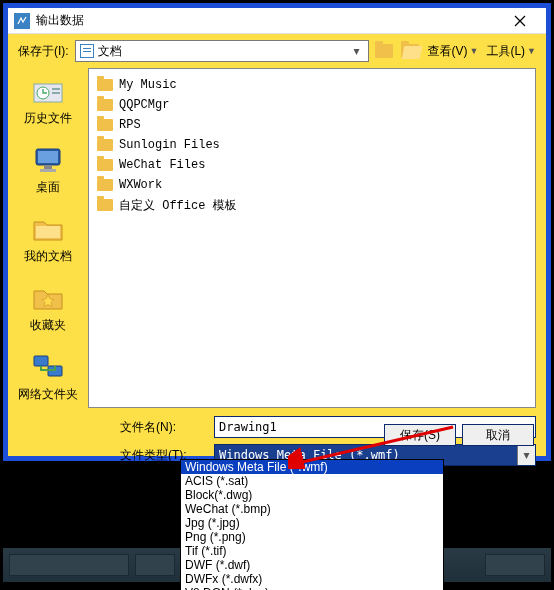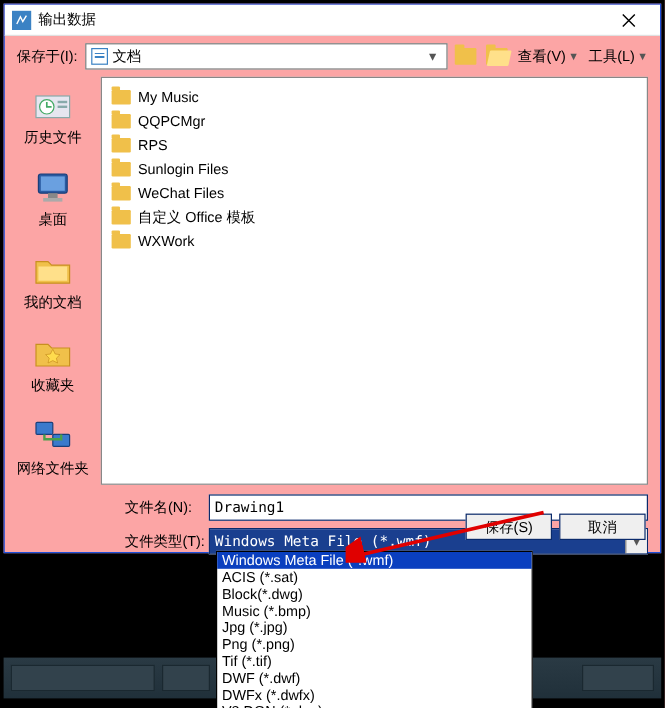--- a/index.html
+++ b/index.html
@@ -1,17 +1,17 @@
 <!DOCTYPE html>
 <html><head>
 <meta charset="utf-8">
 <style>
 * { box-sizing: border-box; margin: 0; padding: 0; font-family: "Microsoft YaHei", SimSun, Arial, sans-serif; font-size: 12px; }
 body { background: #000; width: 554px; height: 590px; position: relative; overflow: hidden; }
-.dialog { position: absolute; left: 3px; top: 3px; width: 548px; height: 458px; background: #fca5a5; border: 1px solid #1d4ed8; }
+.dialog { position: absolute; left: 3px; top: 3px; width: 548px; height: 458px; background: #fde047; border: 5px solid #1d4ed8; }
 .titlebar { height: 26px; background: #fff; display: flex; align-items: center; padding: 0 6px; border-bottom: 1px solid #e0e0e0; }
 .titlebar-icon { width: 16px; height: 16px; background: #3b82c4; display: inline-flex; align-items: center; justify-content: center; color: #fff; font-size: 10px; margin-right: 6px; }
 .titlebar-title { flex: 1; font-size: 12px; }
 .titlebar-close { width: 40px; height: 24px; display: flex; align-items: center; justify-content: center; cursor: pointer; }
 .row-save-in { display: flex; align-items: center; padding: 6px 10px; gap: 6px; }
 .label { font-size: 12px; white-space: nowrap; }
 .save-in-combo { flex: 1; border: 1px solid #7a7a7a; height: 22px; display: flex; align-items: center; padding: 0 4px; background: #fff; }
 .combo-doc-icon { width: 14px; height: 14px; background: #fff; border: 1px solid #3b82c4; margin-right: 4px; position: relative; }
 .combo-doc-icon::after { content: ""; position: absolute; left: 2px; right: 2px; top: 3px; height: 6px; background: repeating-linear-gradient(#3b82c4 0 1px, transparent 1px 3px); }
 .combo-text { flex: 1; }
@@ -22,25 +22,25 @@
 .folder-glyph.open::after { content: ""; position: absolute; left: 2px; top: 2px; right: -2px; bottom: -1px; background: #ffe08a; border-radius: 1px; transform: skewX(-12deg); }
 .txtbtn { display: flex; align-items: center; gap: 2px; cursor: pointer; }
 .txtbtn .drop { font-size: 9px; color: #555; }
 .content-row { display: flex; height: 340px; }
 .sidebar { width: 80px; border-right: 0; display: flex; flex-direction: column; align-items: center; padding-top: 4px; gap: 10px; }
 .side-item { display: flex; flex-direction: column; align-items: center; gap: 4px; cursor: pointer; width: 70px; padding: 4px 0; }
 .side-item .lbl { font-size: 12px; text-align: center; }
 .side-icon { width: 36px; height: 30px; display: block; }
 .filelist { flex: 1; border: 1px solid #888; margin: 0 10px 0 0; background: #fff; padding: 6px; overflow: auto; }
 .file-item { display: flex; align-items: center; gap: 6px; height: 20px; padding: 0 2px; cursor: default; }
-.file-item .fname { font-size: 12px; }
+.file-item .fname { font-size: 12px; font-family: Liberation Mono, monospace; }
 .folder-icon-sm { width: 16px; height: 12px; background: #f0c04a; border-radius: 1px; position: relative; }
 .folder-icon-sm::before { content: ""; position: absolute; left: 0; top: -3px; width: 7px; height: 3px; background: #f0c04a; border-radius: 1px 1px 0 0; }
 .bottom-area { padding: 8px 10px 0 100px; }
-.field-row { display: flex; align-items: center; gap: 0; margin-bottom: 6px; }
+.field-row { display: flex; align-items: center; gap: 24px; margin-bottom: 6px; margin-left: 12px; }
 .field-row .label { width: 70px; }
 .text-input { flex: 1; border: 1px solid #0a2a6b; height: 22px; padding: 0 4px; font-family: SimSun, monospace; font-size: 12px; background: #fff; }
 .type-combo { flex: 1; border: 1px solid #0a2a6b; height: 22px; display: flex; align-items: center; background: #fff; position: relative; }
 .type-combo .sel-text { flex: 1; padding: 0 4px; background: #1a3f8f; color: #fff; font-family: SimSun, monospace; font-size: 12px; height: 100%; line-height: 20px; }
 .type-combo .combo-arrow { width: 18px; border-left: 1px solid #7a7a7a; height: 100%; display: flex; align-items: center; justify-content: center; background: #efefef; }
 .action-btn { width: 72px; height: 22px; border: 1px solid #0a2a6b; background: #efefef; cursor: pointer; font-size: 12px; }
 .btns-col { position: absolute; right: 12px; bottom: 10px; display: flex; flex-direction: row; gap: 6px; }
 .dropdown-list { position: absolute; left: 180px; top: 459px; width: 264px; background: #fff; border: 1px solid #000; font-family: SimSun, monospace; font-size: 12px; z-index: 50; }
 .dropdown-list .opt { padding: 0 4px; height: 14px; line-height: 14px; white-space: nowrap; cursor: pointer; }
 .dropdown-list .opt.sel { background: #0a3fbf; color: #fff; }
@@ -149,25 +149,25 @@
         <div class="file-item">
           <span class="folder-icon-sm"></span>
           <span class="fname">Sunlogin Files</span>
         </div>
         <div class="file-item">
           <span class="folder-icon-sm"></span>
           <span class="fname">WeChat Files</span>
         </div>
         <div class="file-item">
           <span class="folder-icon-sm"></span>
+          <span class="fname">WXWork</span>
+        </div>
+        <div class="file-item">
+          <span class="folder-icon-sm"></span>
           <span class="fname">自定义 Office 模板</span>
-        </div>
-        <div class="file-item">
-          <span class="folder-icon-sm"></span>
-          <span class="fname">WXWork</span>
         </div>
       </div>
   </div>
 
   <div class="bottom-area">
     <div class="field-row">
       <span class="label">文件名(N):</span>
       <input class="text-input" value="Drawing1" style="">
     </div>
     <div class="field-row">
@@ -182,21 +182,21 @@
   <div class="btns-col">
     <button class="action-btn">保存(S)</button>
     <button class="action-btn">取消</button>
   </div>
 </div>
 
 <div class="dropdown-list" id="dropdown">
     <div class="opt sel">Windows Meta File (*.wmf)</div>
     <div class="opt">ACIS (*.sat)</div>
     <div class="opt">Block(*.dwg)</div>
-    <div class="opt">Music (*.bmp)</div>
+    <div class="opt">WeChat (*.bmp)</div>
     <div class="opt">Jpg (*.jpg)</div>
     <div class="opt">Png (*.png)</div>
     <div class="opt">Tif (*.tif)</div>
     <div class="opt">DWF (*.dwf)</div>
     <div class="opt">DWFx (*.dwfx)</div>
     <div class="opt">V8 DGN (*.dgn)</div>
   </div>
 
 <svg class="arrow-annot" viewBox="0 0 170 46">
   <defs>

